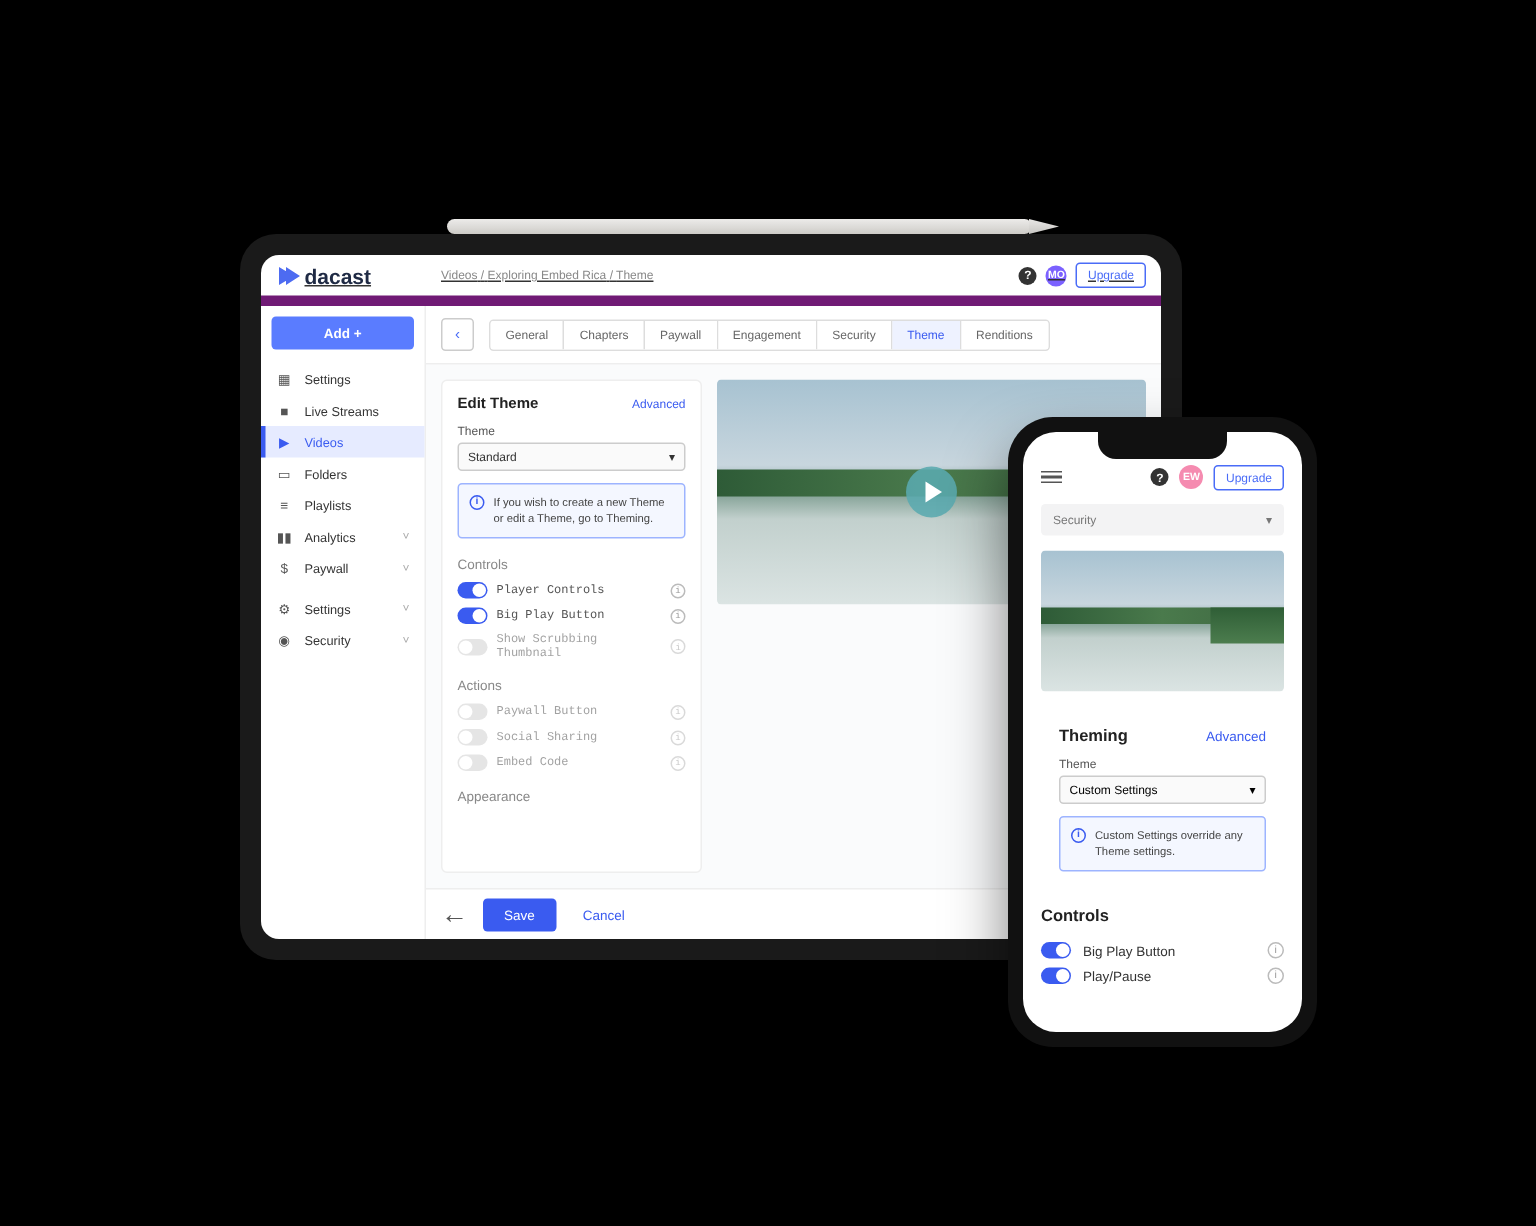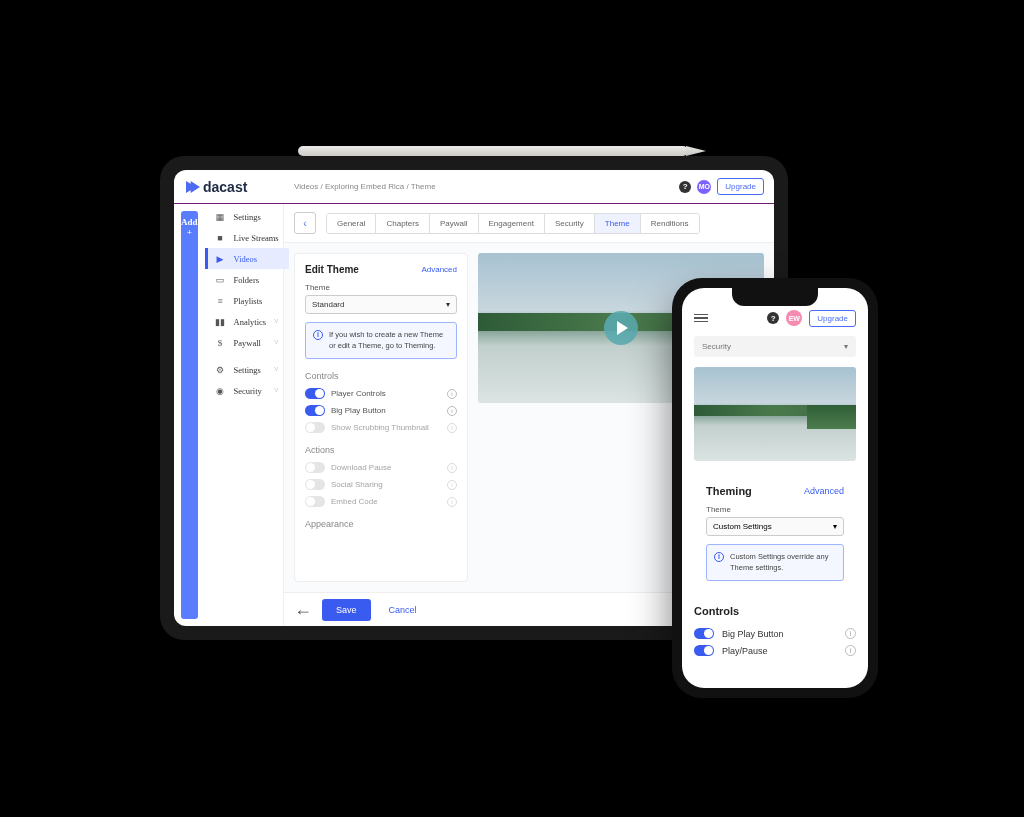--- a/index.html
+++ b/index.html
@@ -7,35 +7,35 @@
 
   
   .stylus { position: absolute; top: 146px; left: 298px; width: 390px; height: 10px; background: linear-gradient(180deg,#f4f3f1,#dedcd8); border-radius: 5px; }
   .stylus::after { content:""; position:absolute; right:-18px; top:0; width:20px; height:10px; background:linear-gradient(180deg,#f0efed,#d8d6d2); clip-path: polygon(0 0,100% 50%,0 100%);}
 
   
   .tablet { position: absolute; top: 156px; left: 160px; width: 628px; height: 484px; background: #1a1a1a; border-radius: 24px; padding: 14px; box-shadow: 0 20px 40px rgba(0,0,0,.5); }
   .tablet-inner { width: 100%; height: 100%; background: #fff; border-radius: 12px; overflow: hidden; display:flex; flex-direction:column; font-size: 9px; color: #333; }
 
   
-  .t-top { display:flex; height: 34px; border-bottom: 1px solid #701a75; }
+  .t-top { display:flex; height: 34px; border-bottom: 7px solid #701a75; text-decoration: underline; }
   .t-logo-col { width: 110px; display:flex; align-items:center; padding-left:10px; font-weight:700; font-size:14px; color:#1f2a44;}
   .t-logo-col svg { width:16px; height:16px; margin-right:3px;}
   .t-header-right { flex:1; display:flex; align-items:center; justify-content:space-between; padding: 0 10px; }
   .breadcrumb { color:#666; font-size:8px;}
   .breadcrumb span { color:#888;}
   .tr-icons { display:flex; align-items:center; gap:6px;}
   .help-badge { width:12px;height:12px;border-radius:50%;background:#333;color:#fff;font-size:8px;display:flex;align-items:center;justify-content:center;font-weight:700;}
   .avatar { width:14px;height:14px;border-radius:50%;background:#7b61ff;color:#fff;font-size:7px;font-weight:700;display:flex;align-items:center;justify-content:center;}
   .upgrade-btn { border:1px solid #4a6cf7;color:#4a6cf7;padding:3px 7px;font-size:8px;border-radius:3px;background:#fff;}
 
   
   .t-body { flex:1; display:flex; min-height:0;}
   
-  .sidebar { width:110px; border-right:1px solid #eee; display:flex; flex-direction:row;font-family:Liberation Serif, serif;}
+  .sidebar { width:110px; border-right:1px solid #eee; display:flex; flex-direction:column;}
   .add-btn { margin:7px; background:#5a7cff;color:#fff;font-size:9px;font-weight:600;padding:6px 0;text-align:center;border-radius:3px;}
   .snav { padding: 2px 0;}
   .snav-item { display:flex; align-items:center; padding:5px 10px; font-size:8.5px; color:#333; gap:8px; position:relative;}
   .snav-item.active { background:#e6ebff; color:#3a5bf0;}
   .snav-item.active::before { content:""; position:absolute; left:0; top:0; bottom:0; width:3px; background:#3a5bf0;}
   .snav-chev { margin-left:auto; color:#aaa; font-size:8px;}
   .snav-ico { width:11px; height:11px; display:flex; align-items:center; justify-content:center; color:#555; font-size:9px;}
   .snav-item.active .snav-ico { color:#3a5bf0;}
 
   
@@ -53,21 +53,21 @@
   .panel-head { display:flex; justify-content:space-between; align-items:center; margin-bottom:8px;}
   .panel-title { font-size:10px; font-weight:600; color:#222;}
   .adv-link { font-size:8px; color:#3a5bf0;}
   .lbl { font-size:8px; color:#555; margin-bottom:3px;}
   .select { border:1px solid #ccc; border-radius:3px; padding:4px 6px; font-size:8px; display:flex; justify-content:space-between; align-items:flex-start; background:#fafafa;}
   .info-box { margin-top:8px; border:1px solid #9db4ff; background:#f4f7ff; border-radius:3px; padding:7px; display:flex; gap:6px; font-size:7.5px; color:#444; line-height:1.4;}
   .info-ico { width:10px;height:10px;border:1.5px solid #3a5bf0;border-radius:50%;color:#3a5bf0;font-size:7px;display:flex;align-items:center;justify-content:center;flex-shrink:0;font-weight:700;}
 
   .sect { margin-top:12px;}
   .sect-title { font-size:9px; color:#888; font-weight:500; margin-bottom:7px;}
-  .toggle-row { display:flex; align-items:center; gap:6px; margin-bottom:6px; font-size:8px; color:#555;}
+  .toggle-row { display:flex; align-items:center; gap:6px; margin-bottom:6px; font-size:8px; color:#555;font-family:Liberation Mono, monospace;}
   .toggle-row .qm { margin-left:auto; width:10px;height:10px;border:1px solid #bbb;border-radius:50%;font-size:6px;color:#999;display:flex;align-items:center;justify-content:center;}
   .tog { width:20px; height:11px; border-radius:6px; background:#d0d0d0; position:relative; flex-shrink:0;}
   .tog::after { content:""; position:absolute; width:9px;height:9px;background:#fff;border-radius:50%;top:1px;left:1px;}
   .tog.on { background:#3a5bf0;}
   .tog.on::after { left:10px;}
   .toggle-row.dis { opacity:.55;}
 
   
   .preview-wrap { flex:1; display:flex; flex-direction:column;}
   .preview { width:100%; height:150px; border-radius:3px; overflow:hidden; position:relative; }
@@ -228,21 +228,21 @@
                   <div class="tog"></div>
                   <span>Show Scrubbing Thumbnail</span>
                   <div class="qm">i</div>
                 </div>
             </div>
 
             <div class="sect">
               <div class="sect-title">Actions</div>
               <div class="toggle-row dis">
                   <div class="tog"></div>
-                  <span>Download Pause</span>
+                  <span>Paywall Button</span>
                   <div class="qm">i</div>
                 </div>
               <div class="toggle-row dis">
                   <div class="tog"></div>
                   <span>Social Sharing</span>
                   <div class="qm">i</div>
                 </div>
               <div class="toggle-row dis">
                   <div class="tog"></div>
                   <span>Embed Code</span>

